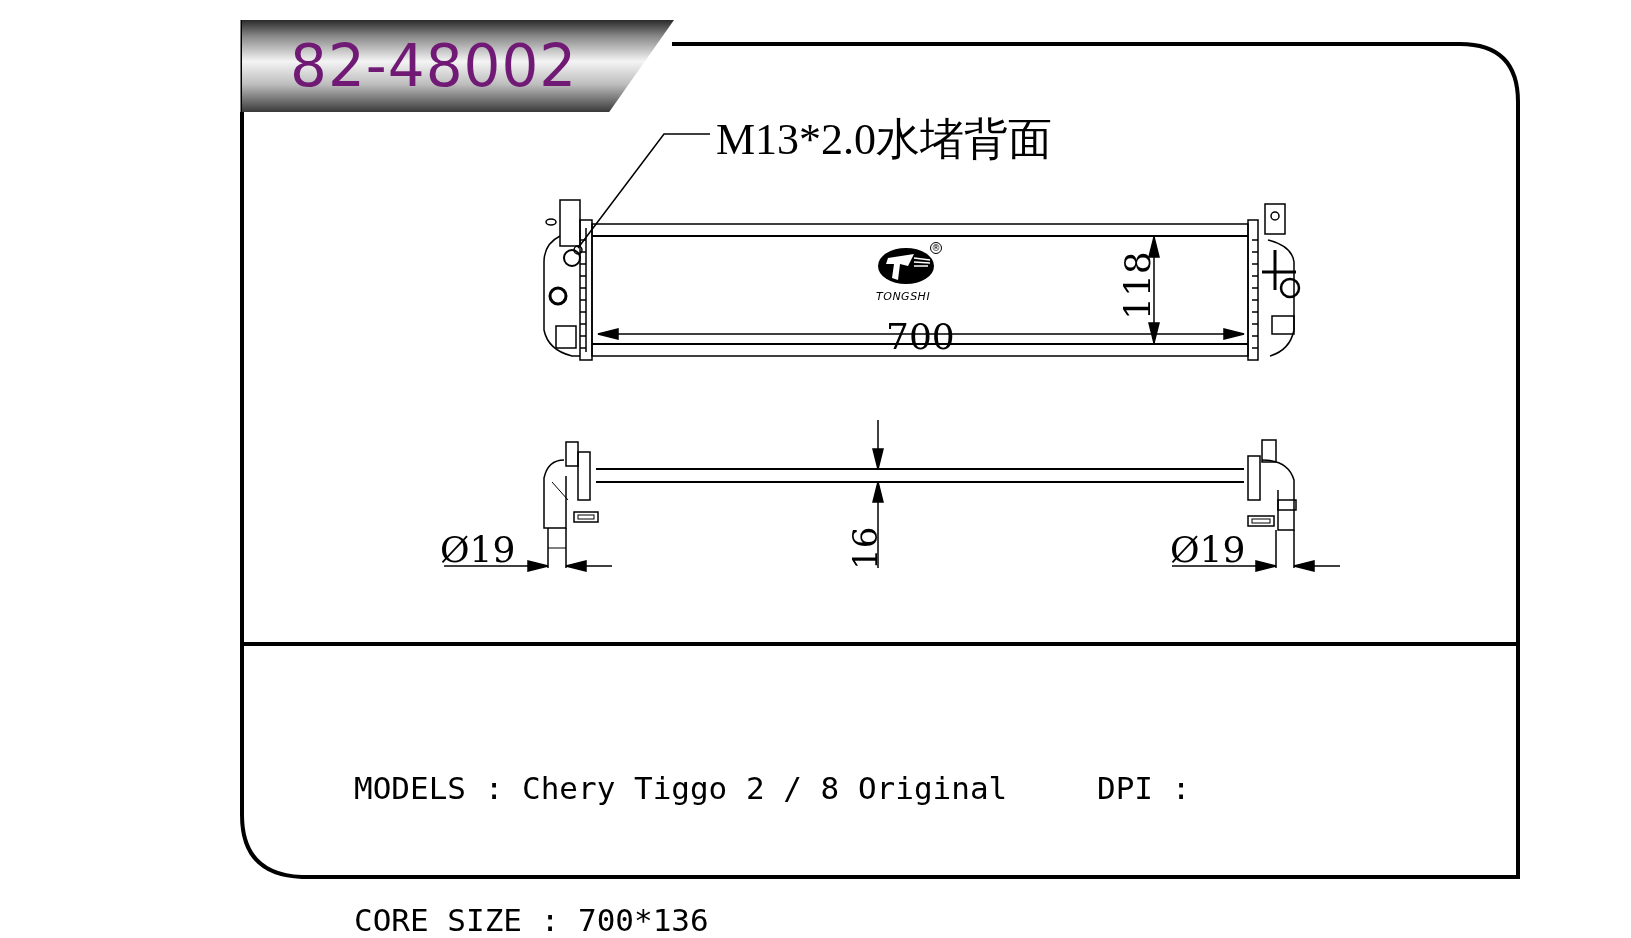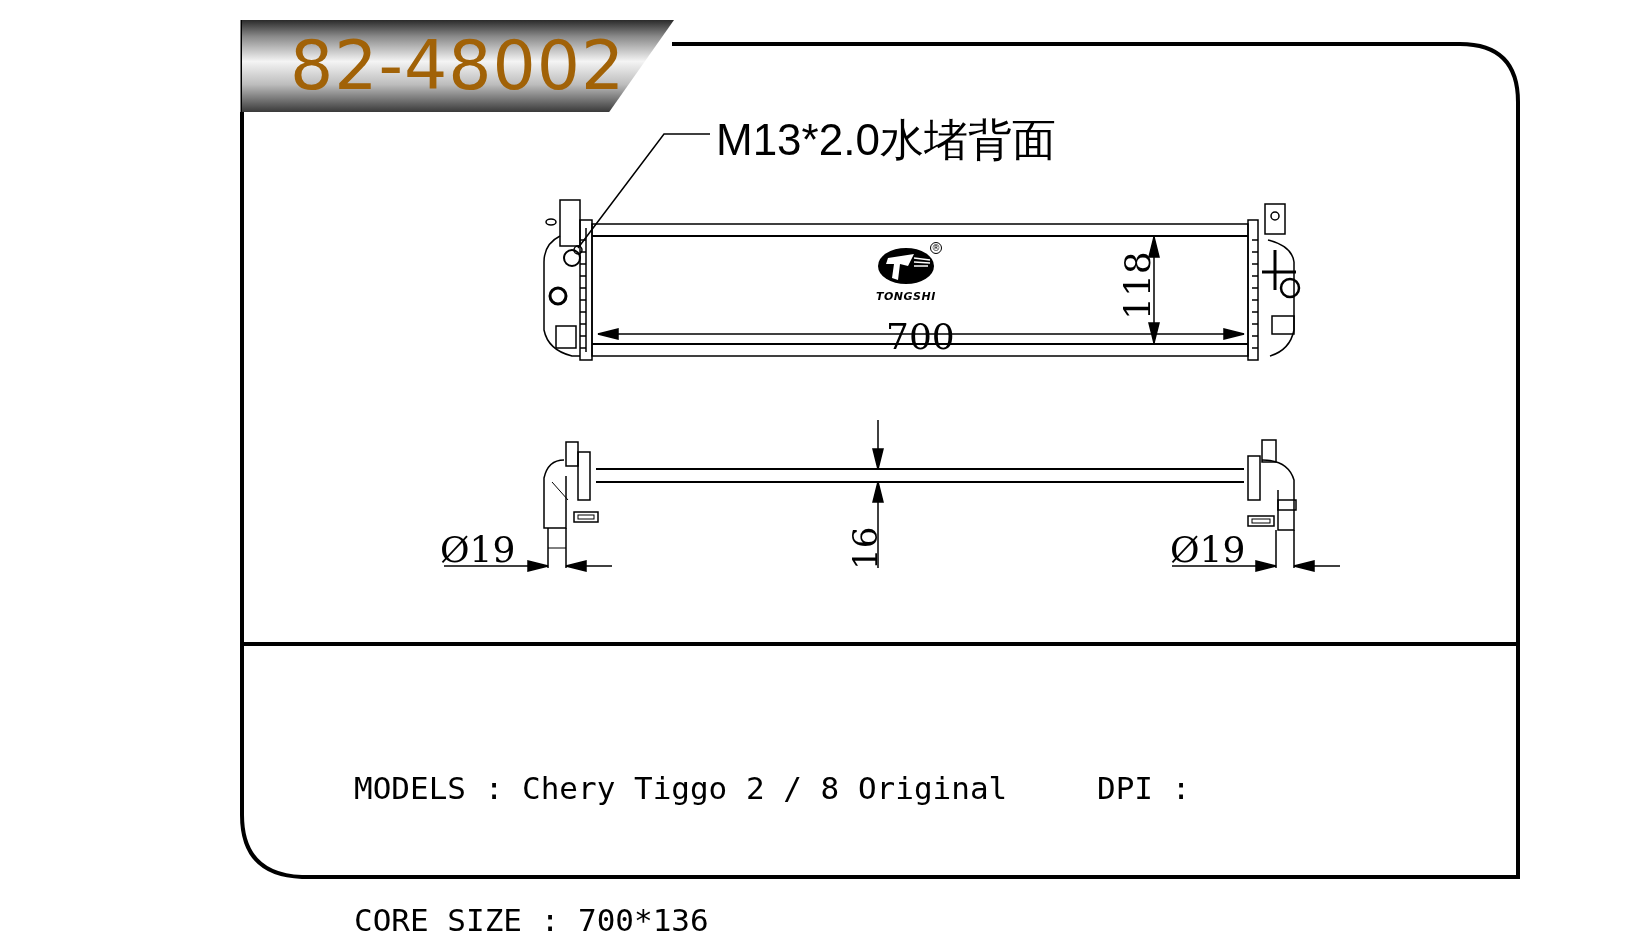--- a/index.html
+++ b/index.html
@@ -5,34 +5,34 @@
   html, body { margin:0; padding:0; background:#ffffff; }
   body { width:1631px; height:938px; position:relative; overflow:hidden; font-family:"DejaVu Sans", sans-serif; }
   .frame-svg { position:absolute; left:0; top:0; }
   .title-banner {
     position:absolute; left:242px; top:20px; width:432px; height:92px;
     clip-path: polygon(0 0, 100% 0, 85% 100%, 0 100%);
     background: linear-gradient(to bottom, #2a2a2a 0%, #8a8a8a 18%, #f4f4f4 45%, #bdbdbd 70%, #3a3a3a 100%);
   }
   .title-text {
     position:absolute; left:290px; top:26px; font-family:"DejaVu Sans", sans-serif;
-    font-size:68px; color:#a16207; letter-spacing:1px; line-height:80px;
+    font-size:58px; color:#701a75; letter-spacing:1px; line-height:80px;
   }
   .callout {
-    position:absolute; left:716px; top:112px; font-family:Liberation Sans, sans-serif;
+    position:absolute; left:716px; top:112px; font-family:Liberation Serif, serif;
     font-size:44px; color:#000; line-height:56px; white-space:nowrap;text-align:right;
   }
   .dim { position:absolute; font-family:"DejaVu Serif", serif; color:#000; white-space:nowrap; }
   .dim-700 { left:886px; top:294px; font-size:36px; line-height:40px;margin-top:23px; }
   .dim-118 { left:1118px; top:270px; font-size:36px; line-height:40px; transform-origin:left top; transform:rotate(-90deg) translate(-50px, 0); }
   .dim-16 { left:846px; top:570px; font-size:34px; line-height:38px; transform-origin:left top; transform:rotate(-90deg); }
   .dim-19l { left:440px; top:530px; font-size:36px; line-height:40px; }
   .dim-19r { left:1170px; top:530px; font-size:36px; line-height:40px; }
   .logo { position:absolute; left:874px; top:244px; width:70px; height:64px; }
-  .logo-text { position:absolute; left:876px; top:290px; font-family:"DejaVu Sans", sans-serif; font-weight:bold; font-style:italic; font-size:11px; color:#000; letter-spacing:0.5px; }
+  .logo-text { position:absolute; left:876px; top:290px; font-family:"DejaVu Sans", sans-serif; font-weight:normal; font-style:italic; font-size:11px; color:#000; letter-spacing:0.5px; }
   .reg { position:absolute; left:930px; top:242px; font-size:9px; border:1px solid #000; border-radius:50%; width:10px; height:10px; line-height:10px; text-align:center; }
   .spec { position:absolute; font-family:"DejaVu Sans Mono", monospace; font-size:31px; color:#000; line-height:44px; white-space:pre; }
   .spec-left { left:354px; top:678px; }
   .spec-right { left:1097px; top:678px; }
   .spec-row { height:44px; }
 </style>
 </head>
 <body>
 
 <svg class="frame-svg" width="1631" height="938" viewBox="0 0 1631 938" xmlns="http://www.w3.org/2000/svg">

